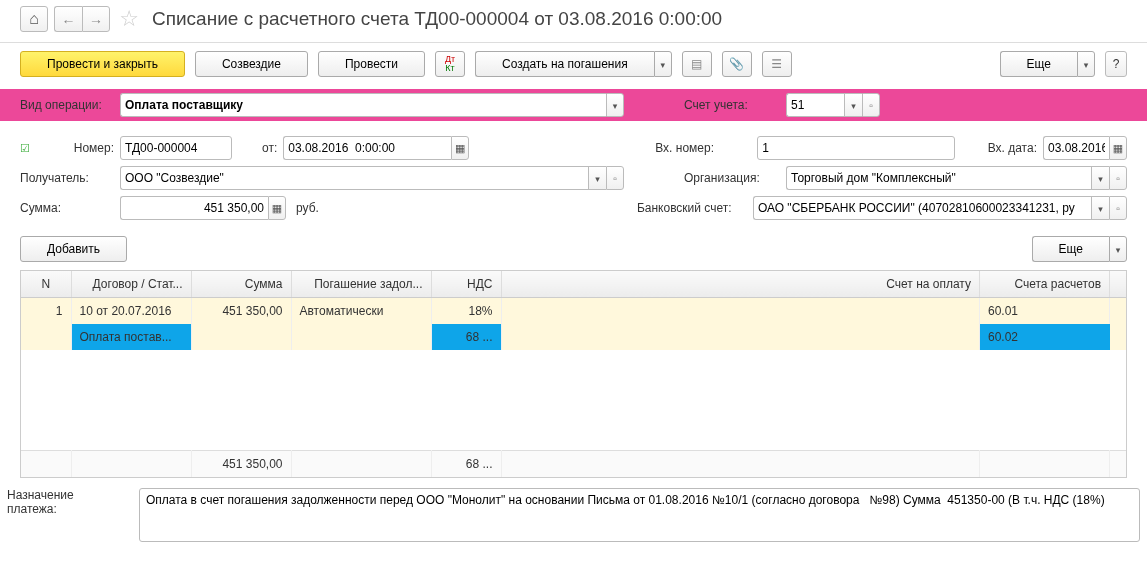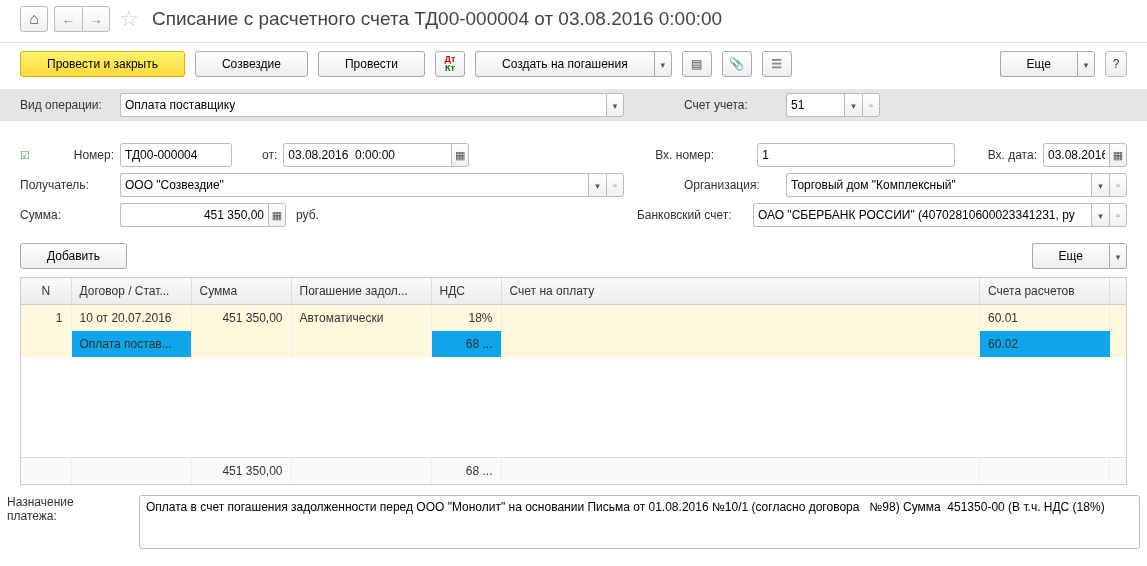--- a/index.html
+++ b/index.html
@@ -12,49 +12,49 @@
 .icon-btn-group { display: flex; }
 .icon-btn-group .icon-btn:first-child { border-radius: 3px 0 0 3px; border-right: none; }
 .icon-btn-group .icon-btn:last-child { border-radius: 0 3px 3px 0; }
 .star-btn { border: none; background: none; width: 26px; height: 26px; font-size: 22px; color: #ccc; cursor: pointer; }
 .page-title { font-size: 19px; color: #444; margin-left: 4px; }
 
 
 .toolbar { display: flex; align-items: center; padding: 8px 20px; gap: 10px; }
 .btn { height: 26px; padding: 0 26px; border: 1px solid #aaa; border-radius: 3px; background: linear-gradient(#fff,#eee); cursor: pointer; font-size: 12px; display: flex; align-items: center; }
 .btn-primary { background: linear-gradient(#fff36a, #ffd93d); border-color: #d4b020; font-weight: normal; }
-.btn-small { width: 30px; padding: 0; justify-content: center; font-weight: bold; }
+.btn-small { width: 30px; padding: 0; justify-content: center; }
 .btn-dd { display: flex; }
 .btn-dd .btn { border-radius: 3px 0 0 3px; border-right: none; }
 .btn-dd .dd { width: 18px; height: 26px; border: 1px solid #aaa; border-radius: 0 3px 3px 0; background: linear-gradient(#fff,#eee); display:flex; align-items:center; justify-content:center; cursor:pointer; }
 .toolbar-spacer { flex: 1; }
 
 
 .form-area { padding: 4px 20px; }
 .form-row { display: flex; align-items: center; margin-bottom: 6px; gap: 6px; }
 .label { width: 94px; text-align: left; color: #333; }
 .label-r { text-align: right; }
-.hl-row { background: #e5e5e5; padding: 4px 0; margin: 0 -20px 22px -20px; }
+.hl-row { background: #ec4899; padding: 4px 0; margin: 0 -20px 15px -20px; }
 .hl-row .inner { padding: 0 20px; display: flex; align-items: center; gap: 6px; }
 .input { height: 24px; border: 1px solid #bbb; border-radius: 3px; padding: 0 4px; font-size: 12px; background: #fff; }
 .input-combo { display: flex; }
 .input-combo .input { border-radius: 3px 0 0 3px; border-right: none; }
 .input-combo .mini { width: 18px; height: 24px; border: 1px solid #bbb; background: linear-gradient(#fff,#f0f0f0); display:flex; align-items:center; justify-content:center; cursor:pointer; font-size:10px; color:#555; }
 .input-combo .mini:not(:last-child) { border-right: none; }
 .input-combo .mini:last-child { border-radius: 0 3px 3px 0; }
 .num-input { text-align: right; }
 .unit { margin-left: 4px; }
 
 
 .sec-toolbar { display: flex; padding: 6px 20px 8px 20px; gap: 16px; }
 
 
 .tbl-wrap { margin: 0 20px; border: 1px solid #ccc; }
 .tbl { width: 100%; border-collapse: collapse; }
-.tbl th { background: linear-gradient(#fafafa,#ececec); border-right: 1px solid #ddd; border-bottom: 1px solid #ccc; padding: 6px 8px; text-align: left; font-weight: normal; font-size: 12px; }
+.tbl th { background: linear-gradient(#fafafa,#ececec); border-right: 1px solid #ddd; border-bottom: 1px solid #ccc; padding: 6px 8px; text-align: right; font-weight: normal; font-size: 12px; }
 .tbl td { padding: 6px 8px; border-right: 1px solid #eee; font-size: 12px; vertical-align: top; }
 .tbl .yellow-row td { background: #fff8dc; }
 .tbl .yellow-row2 td { background: #0ea5e9; border-top: none; }
 .tbl .num-col { text-align: right; }
 .tbl-empty { height: 100px; }
 .tbl-foot td { border-top: 1px solid #ddd; background: #fafafa; }
 .tbl th:last-child, .tbl td:last-child { border-right:none; }
 
 
 .bottom-row { display: flex; padding: 10px 7px; gap: 8px; }
@@ -127,21 +127,21 @@
   </div>
   <div class="help-btn">?</div>
 </div>
 
 <div class="form-area">
 
   <div class="hl-row">
     <div class="inner">
       <div class="label">Вид операции:</div>
       <div class="input-combo" style="flex:0 0 504px;">
-        <input class="input" style="width: 486px;" value="Оплата поставщику">
+        <input class="input" style="width: 486px; font-weight: bold;" value="Оплата поставщику">
         <div class="mini">
               <span class="ico-dd"></span>
             </div>
       </div>
       <div style="width:48px"></div>
       <div class="label" style="width:96px">Счет учета:</div>
       <div class="input-combo">
         <input class="input" style="width: 58px;" value="51">
         <div class="mini">
               <span class="ico-dd"></span>

